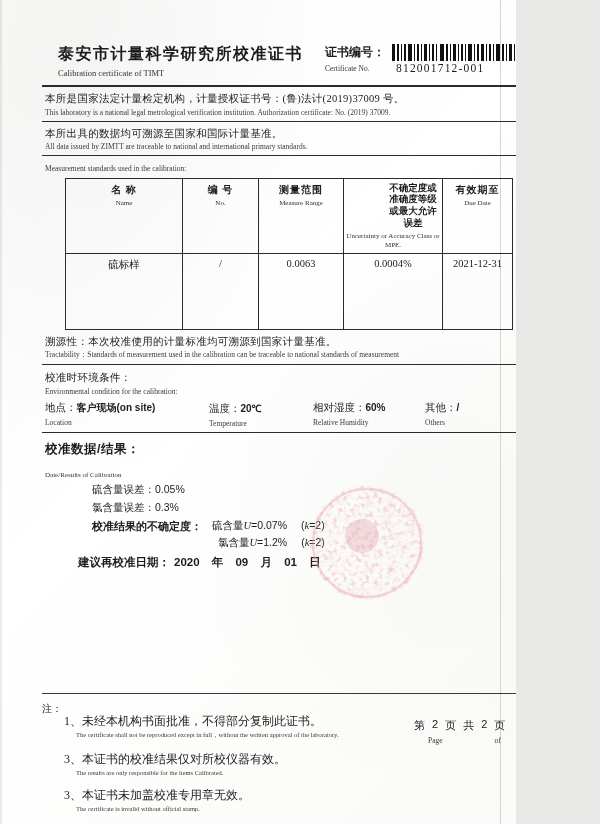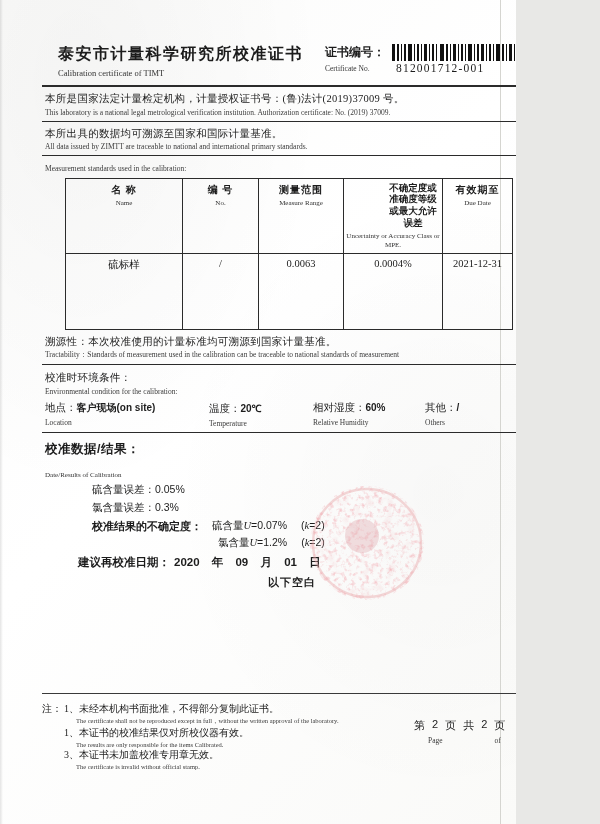--- a/index.html
+++ b/index.html
@@ -74,21 +74,21 @@
   .blank-note { text-align:center; font-size:11px; font-weight:bold; font-family:"Liberation Sans",sans-serif; margin-top:5px; letter-spacing:1px; }
 
   
   .stamp { position:absolute; left:306px; top:486px; width:122px; height:118px; }
 
   
   .footer { position:absolute; left:42px; top:693px; width:500px;
     border-top:1.5px solid #3a3a3a; padding-top:8px; display:flex; }
   .notes { flex:1; position:relative; padding-left:22px; }
   .notes-label { position:absolute; left:0; top:0; font-size:10px; }
-  .note-cn { font-size:10px; margin-top:0; }
+  .note-cn { font-size:12px; margin-top:11px; }
   .note-item:first-child .note-cn { margin-top:0; }
   .note-en { font-size:6.5px; color:#3a3a3a; margin-left:12px; margin-top:1px; }
   .pagination { width:128px; margin-top:16px; }
   .page-line { font-size:11px; font-family:"Liberation Sans",sans-serif; display:flex; gap:7px; }
   .page-en { display:flex; font-size:7.5px; color:#3a3a3a; margin-top:3px; }
   .page-en .pg { margin-left:14px; } .page-en .of { margin-left:52px; }
 </style>
 </head>
 <body>
 
@@ -244,21 +244,20 @@
       <div class="unc-line">
         <span class="unc-label">校准结果的不确定度：</span>
         <span class="unc-val"><span>硫含量</span><span class="sym">U</span><span>=0.07%</span><span class="k-note"><span>(</span><span class="sym">k</span><span>=2)</span></span></span>
       </div>
       <div class="unc-line unc-line2">
         <span class="unc-val"><span>氯含量</span><span class="sym">U</span><span>=1.2%</span><span class="k-note"><span>(</span><span class="sym">k</span><span>=2)</span></span></span>
       </div>
       <div class="recal">
         <span>建议再校准日期：</span><span class="date">2020 年 09 月 01 日</span>
       </div>
-      <div class="blank-note">以下空白</div>
     </div>
   </div>
 
   <svg class="stamp" viewBox="0 0 122 118">
     <defs>
       <clipPath id="stampClip">
           <circle cx="61" cy="57" r="57"></circle>
         </clipPath>
       <filter id="stampNoise" x="0" y="0" width="122" height="118" filterUnits="userSpaceOnUse">
         <feTurbulence type="fractalNoise" baseFrequency="0.22" numOctaves="3" seed="11"></feTurbulence>
@@ -278,21 +277,21 @@
   </svg>
 
   <div class="footer">
     <div class="notes">
       <span class="notes-label">注：</span>
       <div class="note-item">
         <div class="note-cn">1、未经本机构书面批准，不得部分复制此证书。</div>
         <div class="note-en">The certificate shall not be reproduced except in full，without the written approval of the laboratory.</div>
       </div>
       <div class="note-item">
-        <div class="note-cn">1、本证书的校准结果仅对所校仪器有效。</div>
+        <div class="note-cn">3、本证书的校准结果仅对所校仪器有效。</div>
         <div class="note-en">The results are only responsible for the items Calibrated.</div>
       </div>
       <div class="note-item">
         <div class="note-cn">3、本证书未加盖校准专用章无效。</div>
         <div class="note-en">The certificate is invalid without official stamp.</div>
       </div>
     </div>
     <div class="pagination">
       <div class="page-line">
         <span>第</span>

